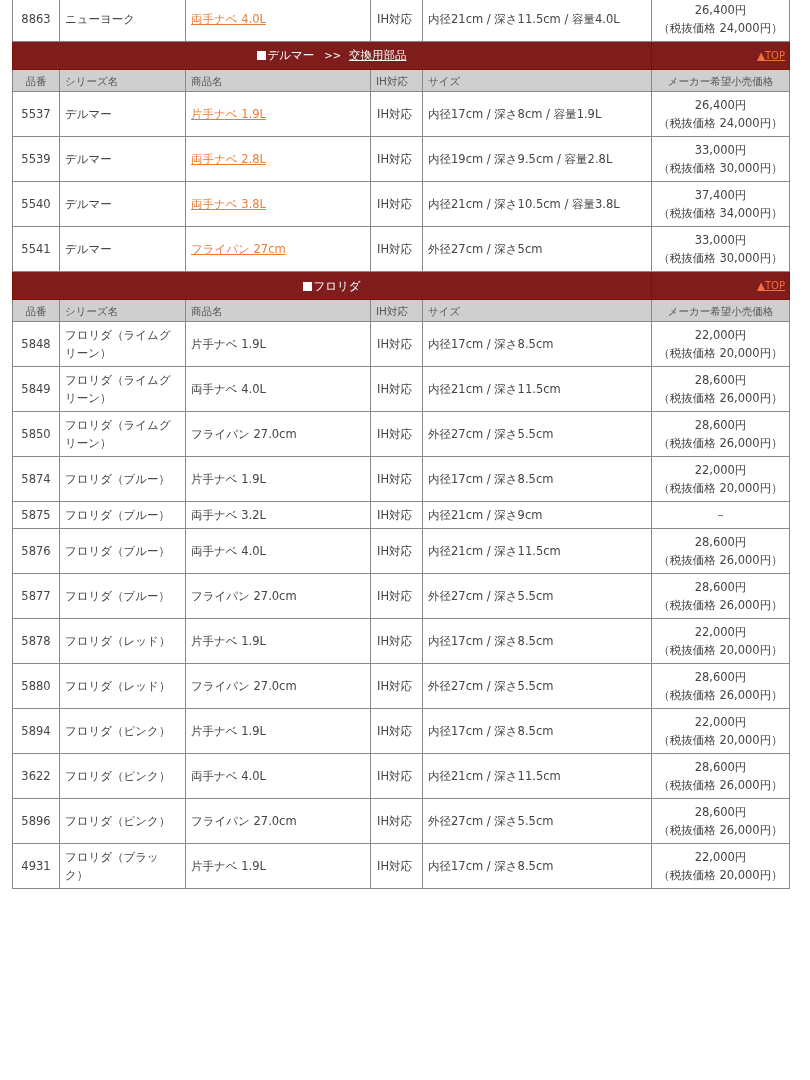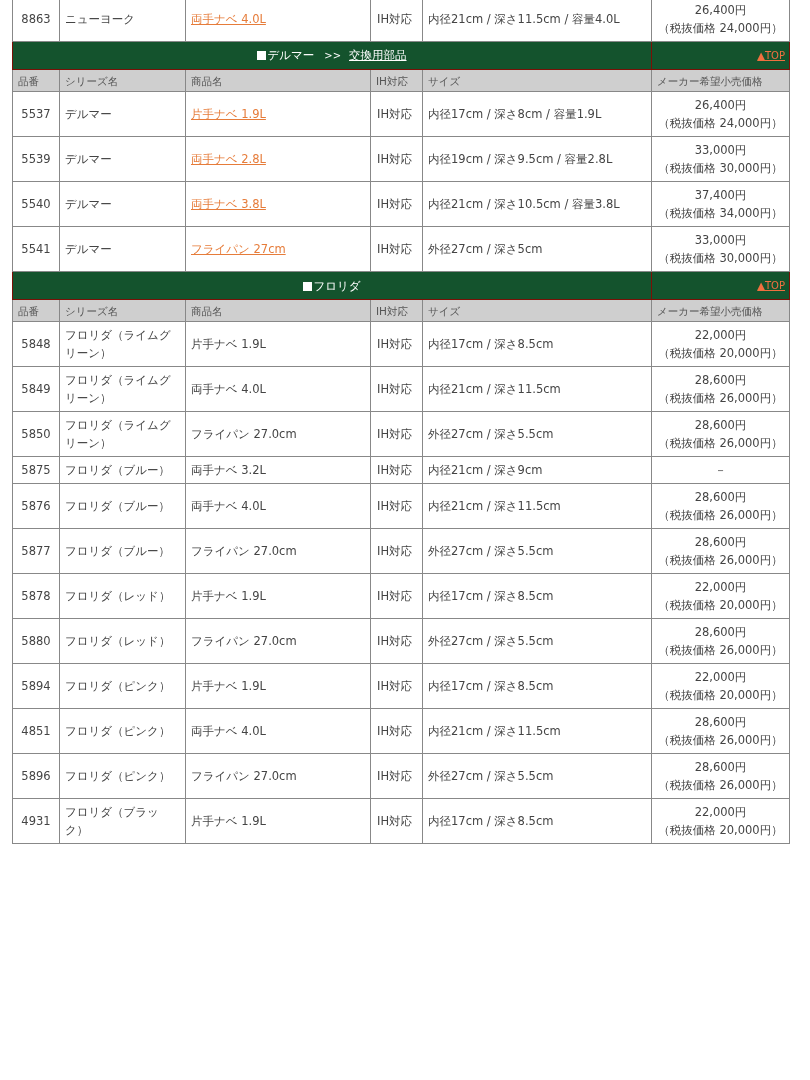--- a/index.html
+++ b/index.html
@@ -8,27 +8,27 @@
   #wrap { position: absolute; left: 12px; top: -4px; width: 777px; }
   table { border-collapse: collapse; width: 777px; table-layout: fixed; }
   td { border: 1.5px solid #888; font-size: 11.5px; padding: 0 5px; vertical-align: middle; line-height: 18px; color: #444; }
   col.c1 { width: 47px; } col.c2 { width: 126px; } col.c3 { width: 185px; }
   col.c4 { width: 52px; } col.c5 { width: 229px; } col.c6 { width: 138px; }
   tr.row td { height: 44px; }
   tr.row.short td { height: 26px; }
   td.num { text-align: center; padding: 0 3px; }
   td.price { text-align: center; line-height: 18px; }
   td.ih { padding: 0 6px; }
-  tr.sect td { background: #14532d; color: #fff; height: 27px; border-color: #7a1006; }
+  tr.sect td { background: #7f1d1d; color: #fff; height: 27px; border-color: #7a1006; }
   tr.sect td.title { text-align: center; font-size: 11.5px; }
   tr.sect td.top { text-align: right; padding-right: 4px; font-size: 10px; }
   tr.sect a { color: #fff; text-decoration: underline; }
   tr.sect a.toplink { color: #f07040; margin-top: 48px; }
   tr.head td { background: #cfcfcf; height: 21px; font-size: 10.5px; color: #555; }
-  tr.head td.hnum, tr.head td.hprice { }
+  tr.head td.hnum, tr.head td.hprice { text-align: center; }
   a.prod { color: #e67c3a; text-decoration: underline; }
   .sq { display: inline-block; width: 9px; height: 9px; background: #fff; margin-right: 1px; vertical-align: -1px; }
 </style>
 </head>
 <body>
 
 <div id="wrap">
   <table>
     <colgroup>
         <col class="c1">
@@ -144,20 +144,31 @@
           <td class="num">5850</td>
           <td>フロリダ（ライムグリーン）</td>
           <td><span>フライパン 27.0cm</span></td>
           <td class="ih">IH対応</td>
           <td>外径27cm / 深さ5.5cm</td>
           <td class="price">
             <div>28,600円</div>
             <div>（税抜価格 26,000円）</div>
           </td>
         </tr>
+        <tr class="row">
+          <td class="num">5874</td>
+          <td>フロリダ（ブルー）</td>
+          <td><span>片手ナベ 1.9L</span></td>
+          <td class="ih">IH対応</td>
+          <td>内径17cm / 深さ8.5cm</td>
+          <td class="price">
+            <div>22,000円</div>
+            <div>（税抜価格 20,000円）</div>
+          </td>
+        </tr>
         <tr class="row short">
           <td class="num">5875</td>
           <td>フロリダ（ブルー）</td>
           <td><span>両手ナベ 3.2L</span></td>
           <td class="ih">IH対応</td>
           <td>内径21cm / 深さ9cm</td>
           <td class="price">
             <div>－</div>
           </td>
         </tr>
@@ -210,21 +221,21 @@
           <td>フロリダ（ピンク）</td>
           <td><span>片手ナベ 1.9L</span></td>
           <td class="ih">IH対応</td>
           <td>内径17cm / 深さ8.5cm</td>
           <td class="price">
             <div>22,000円</div>
             <div>（税抜価格 20,000円）</div>
           </td>
         </tr>
         <tr class="row">
-          <td class="num">4851</td>
+          <td class="num">3622</td>
           <td>フロリダ（ピンク）</td>
           <td><span>両手ナベ 4.0L</span></td>
           <td class="ih">IH対応</td>
           <td>内径21cm / 深さ11.5cm</td>
           <td class="price">
             <div>28,600円</div>
             <div>（税抜価格 26,000円）</div>
           </td>
         </tr>
         <tr class="row">

